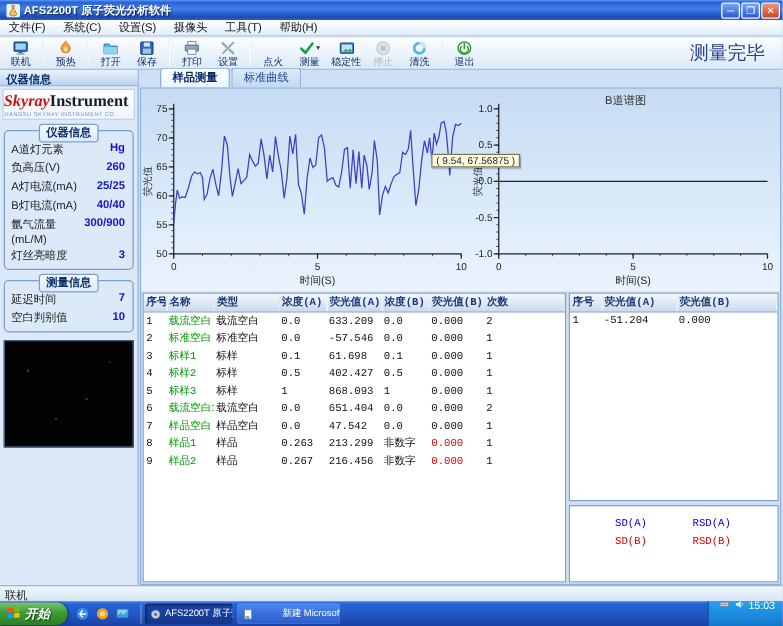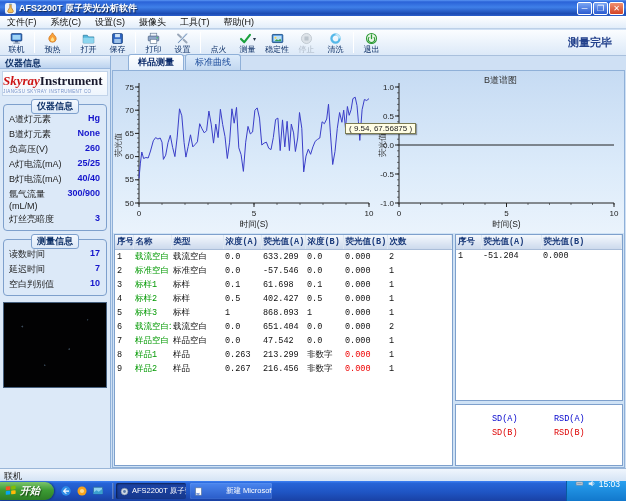--- a/index.html
+++ b/index.html
@@ -31,21 +31,21 @@
     border-bottom:1px solid #a9c0dd; display:flex; align-items:center; padding:0 2px; }
   .tbtn { display:flex; flex-direction:column; align-items:center; justify-content:center;
     min-width:29px; height:25px; padding:0 3px; border-radius:2px; }
   .tbtn .ticon { width:13px; height:13px; display:flex; }
   .tbtn .ticon svg { width:13px; height:13px; }
   .tbtn .tlabel { font-size:8px; color:#0c2f66; line-height:9px; white-space:nowrap; }
   .tbtn.disabled .tlabel { color:#9aa6b4; }
   .tbtn.disabled { opacity:.75; }
   .tsep { width:1px; height:21px; background:#b4c9e2; border-right:1px solid #fff; margin:0 3px; }
   .tb-dd { font-size:6px; color:#234; margin-left:1px; align-self:center; }
-  .tb-status { margin-left:auto; margin-right:12px; font-size:11px; font-weight:bold; color:#23418c; }
+  .tb-status { margin-left:auto; margin-right:12px; font-size:15px; font-weight:normal; color:#23418c; }
 
   
   .sidebar { position:absolute; left:0; top:56px; width:111px; bottom:33px;
     background:#dce9f8; border-right:1px solid #8fb0d8; }
   .side-header { height:13px; background:linear-gradient(180deg,#eaf2fc,#bcd3ef);
     border-bottom:1px solid #9cb9de; color:#0c2f66; font-weight:bold;
     padding:1px 0 0 5px; }
   .logo { margin:2px 2px 1px 2px; background:linear-gradient(180deg,#ffffff,#eef5fd);
     border:1px solid #c2d4ea; text-align:center; padding:2px 16px 1px 0; }
   .logo .brand { font-family:"Liberation Serif", serif; font-size:13px; line-height:14px; }
@@ -323,24 +323,20 @@
       <div class="tagline">JIANGSU SKYRAY INSTRUMENT CO.,LTD</div>
     </div>
     <div class="groupbox">
       <span class="legend">仪器信息</span>
       <div id="instrument-fields">
           <div class="frow">
             <span class="fl">A道灯元素</span>
             <span class="fv">Hg</span>
           </div>
           <div class="frow">
-            <span class="fl">B道灯元素</span>
-            <span class="fv">None</span>
-          </div>
-          <div class="frow">
             <span class="fl">负高压(V)</span>
             <span class="fv">260</span>
           </div>
           <div class="frow">
             <span class="fl">A灯电流(mA)</span>
             <span class="fv">25/25</span>
           </div>
           <div class="frow">
             <span class="fl">B灯电流(mA)</span>
             <span class="fv">40/40</span>
@@ -351,24 +347,20 @@
           </div>
           <div class="frow">
             <span class="fl">灯丝亮暗度</span>
             <span class="fv">3</span>
           </div>
         </div>
     </div>
     <div class="groupbox">
       <span class="legend">测量信息</span>
       <div id="measure-fields">
-          <div class="frow">
-            <span class="fl">读数时间</span>
-            <span class="fv">17</span>
-          </div>
           <div class="frow">
             <span class="fl">延迟时间</span>
             <span class="fv">7</span>
           </div>
           <div class="frow">
             <span class="fl">空白判别值</span>
             <span class="fv">10</span>
           </div>
         </div>
     </div>

